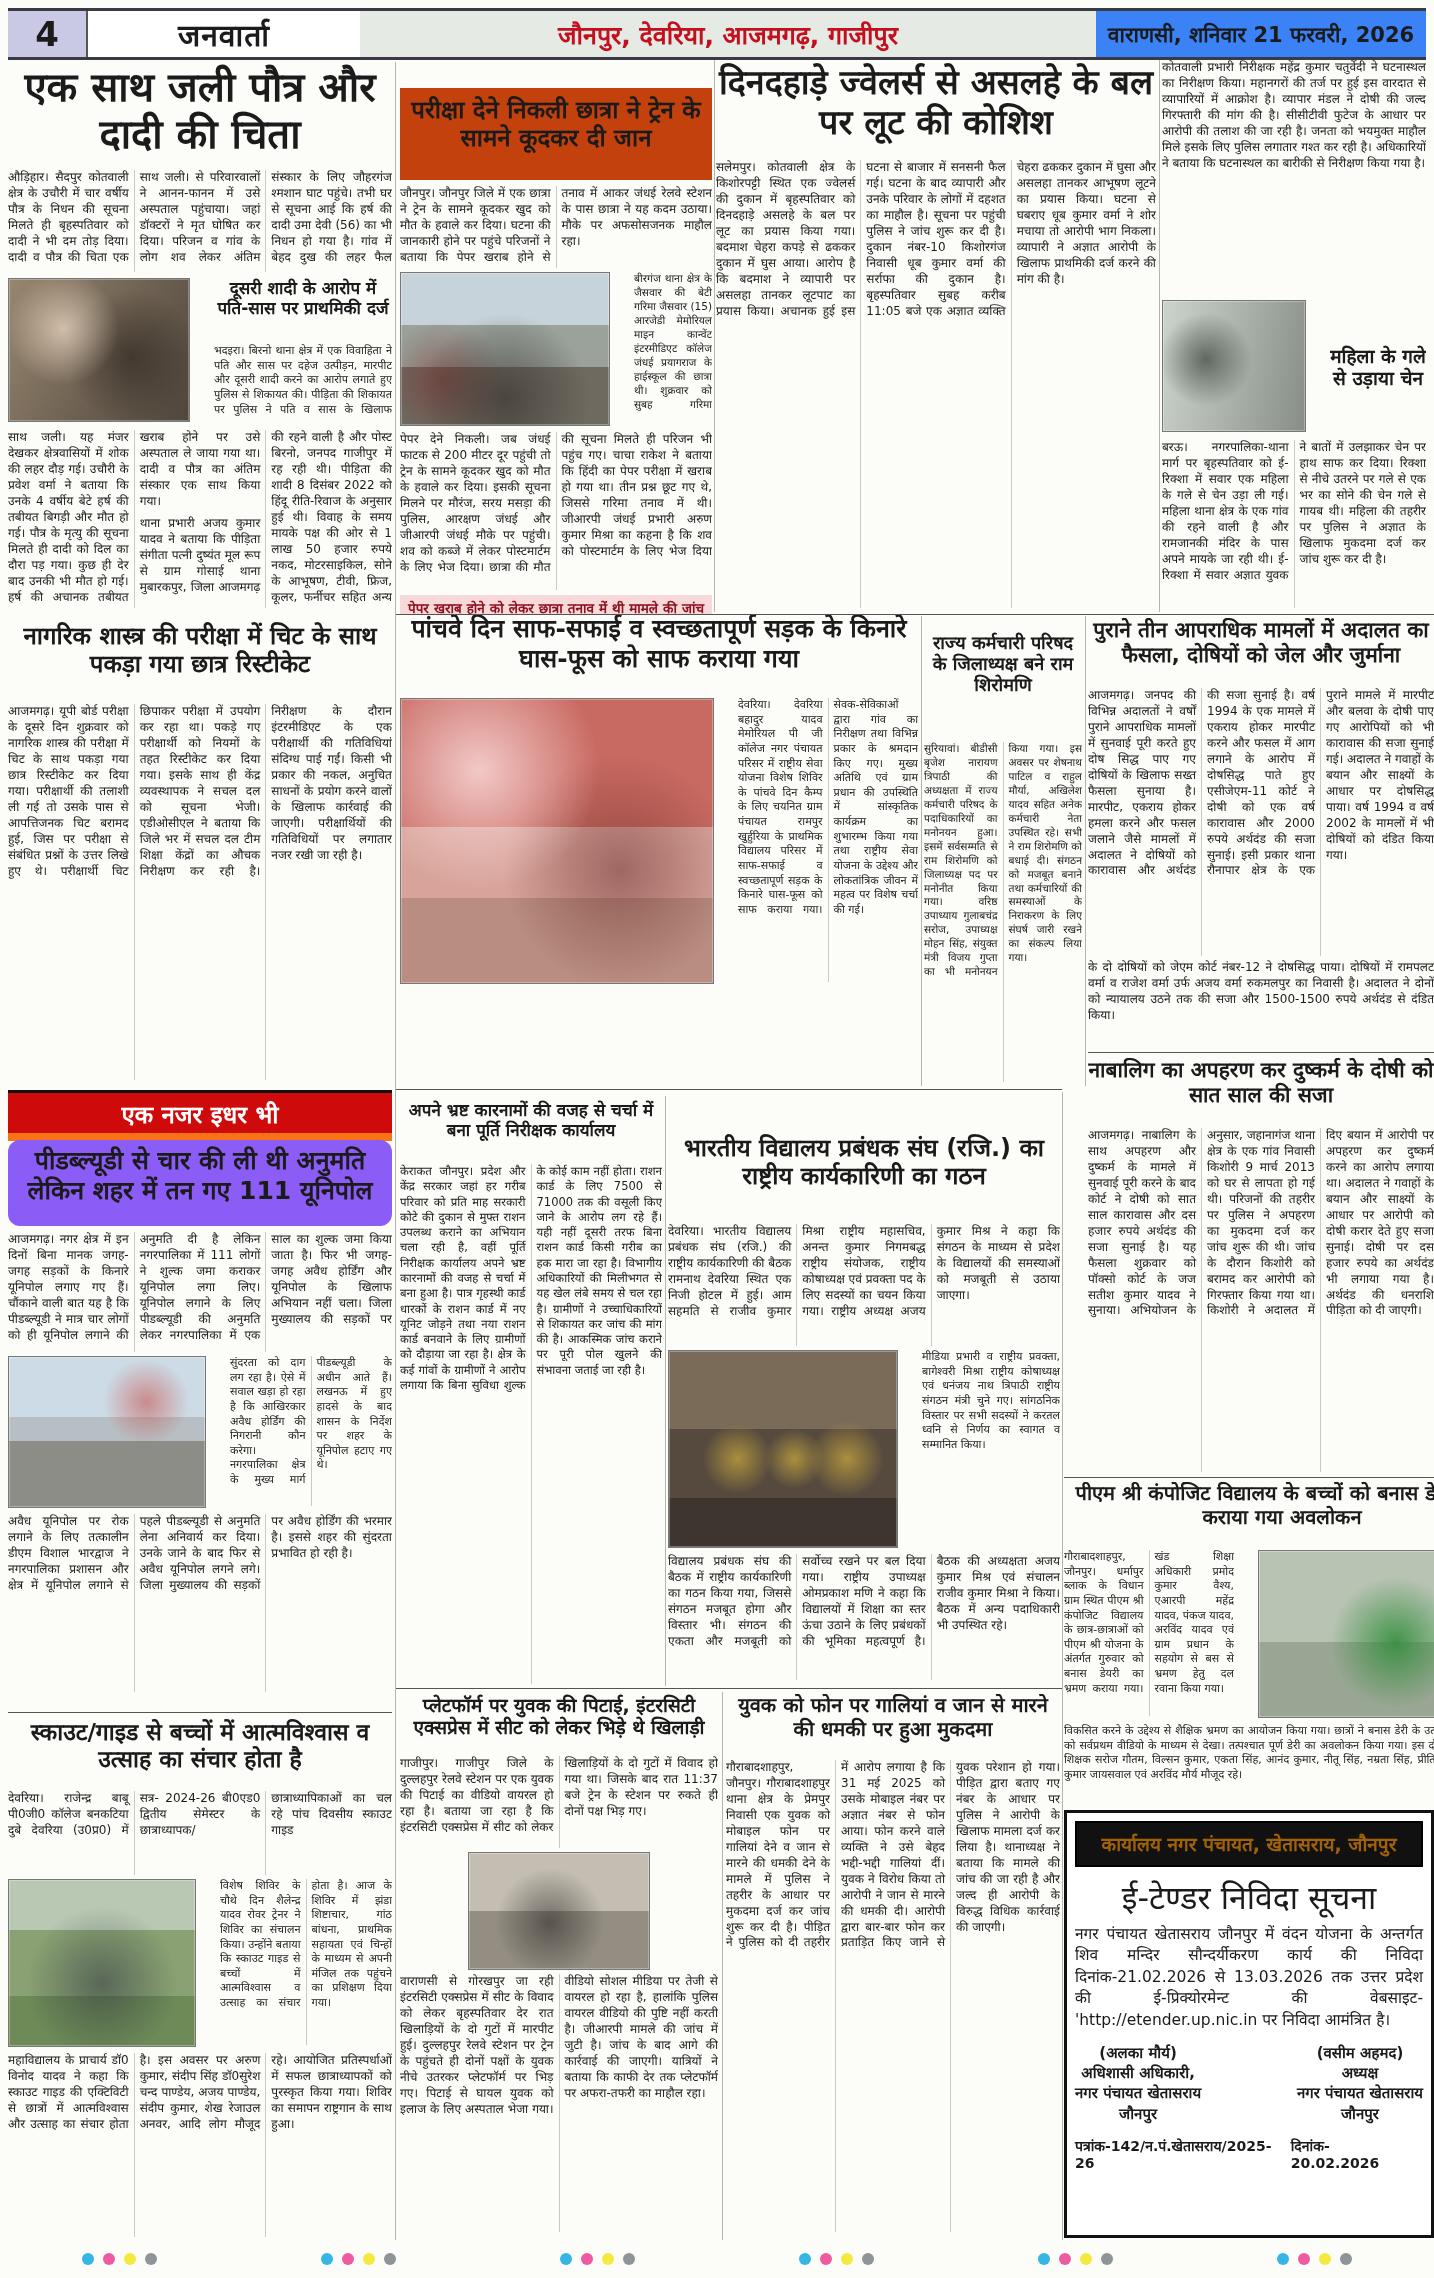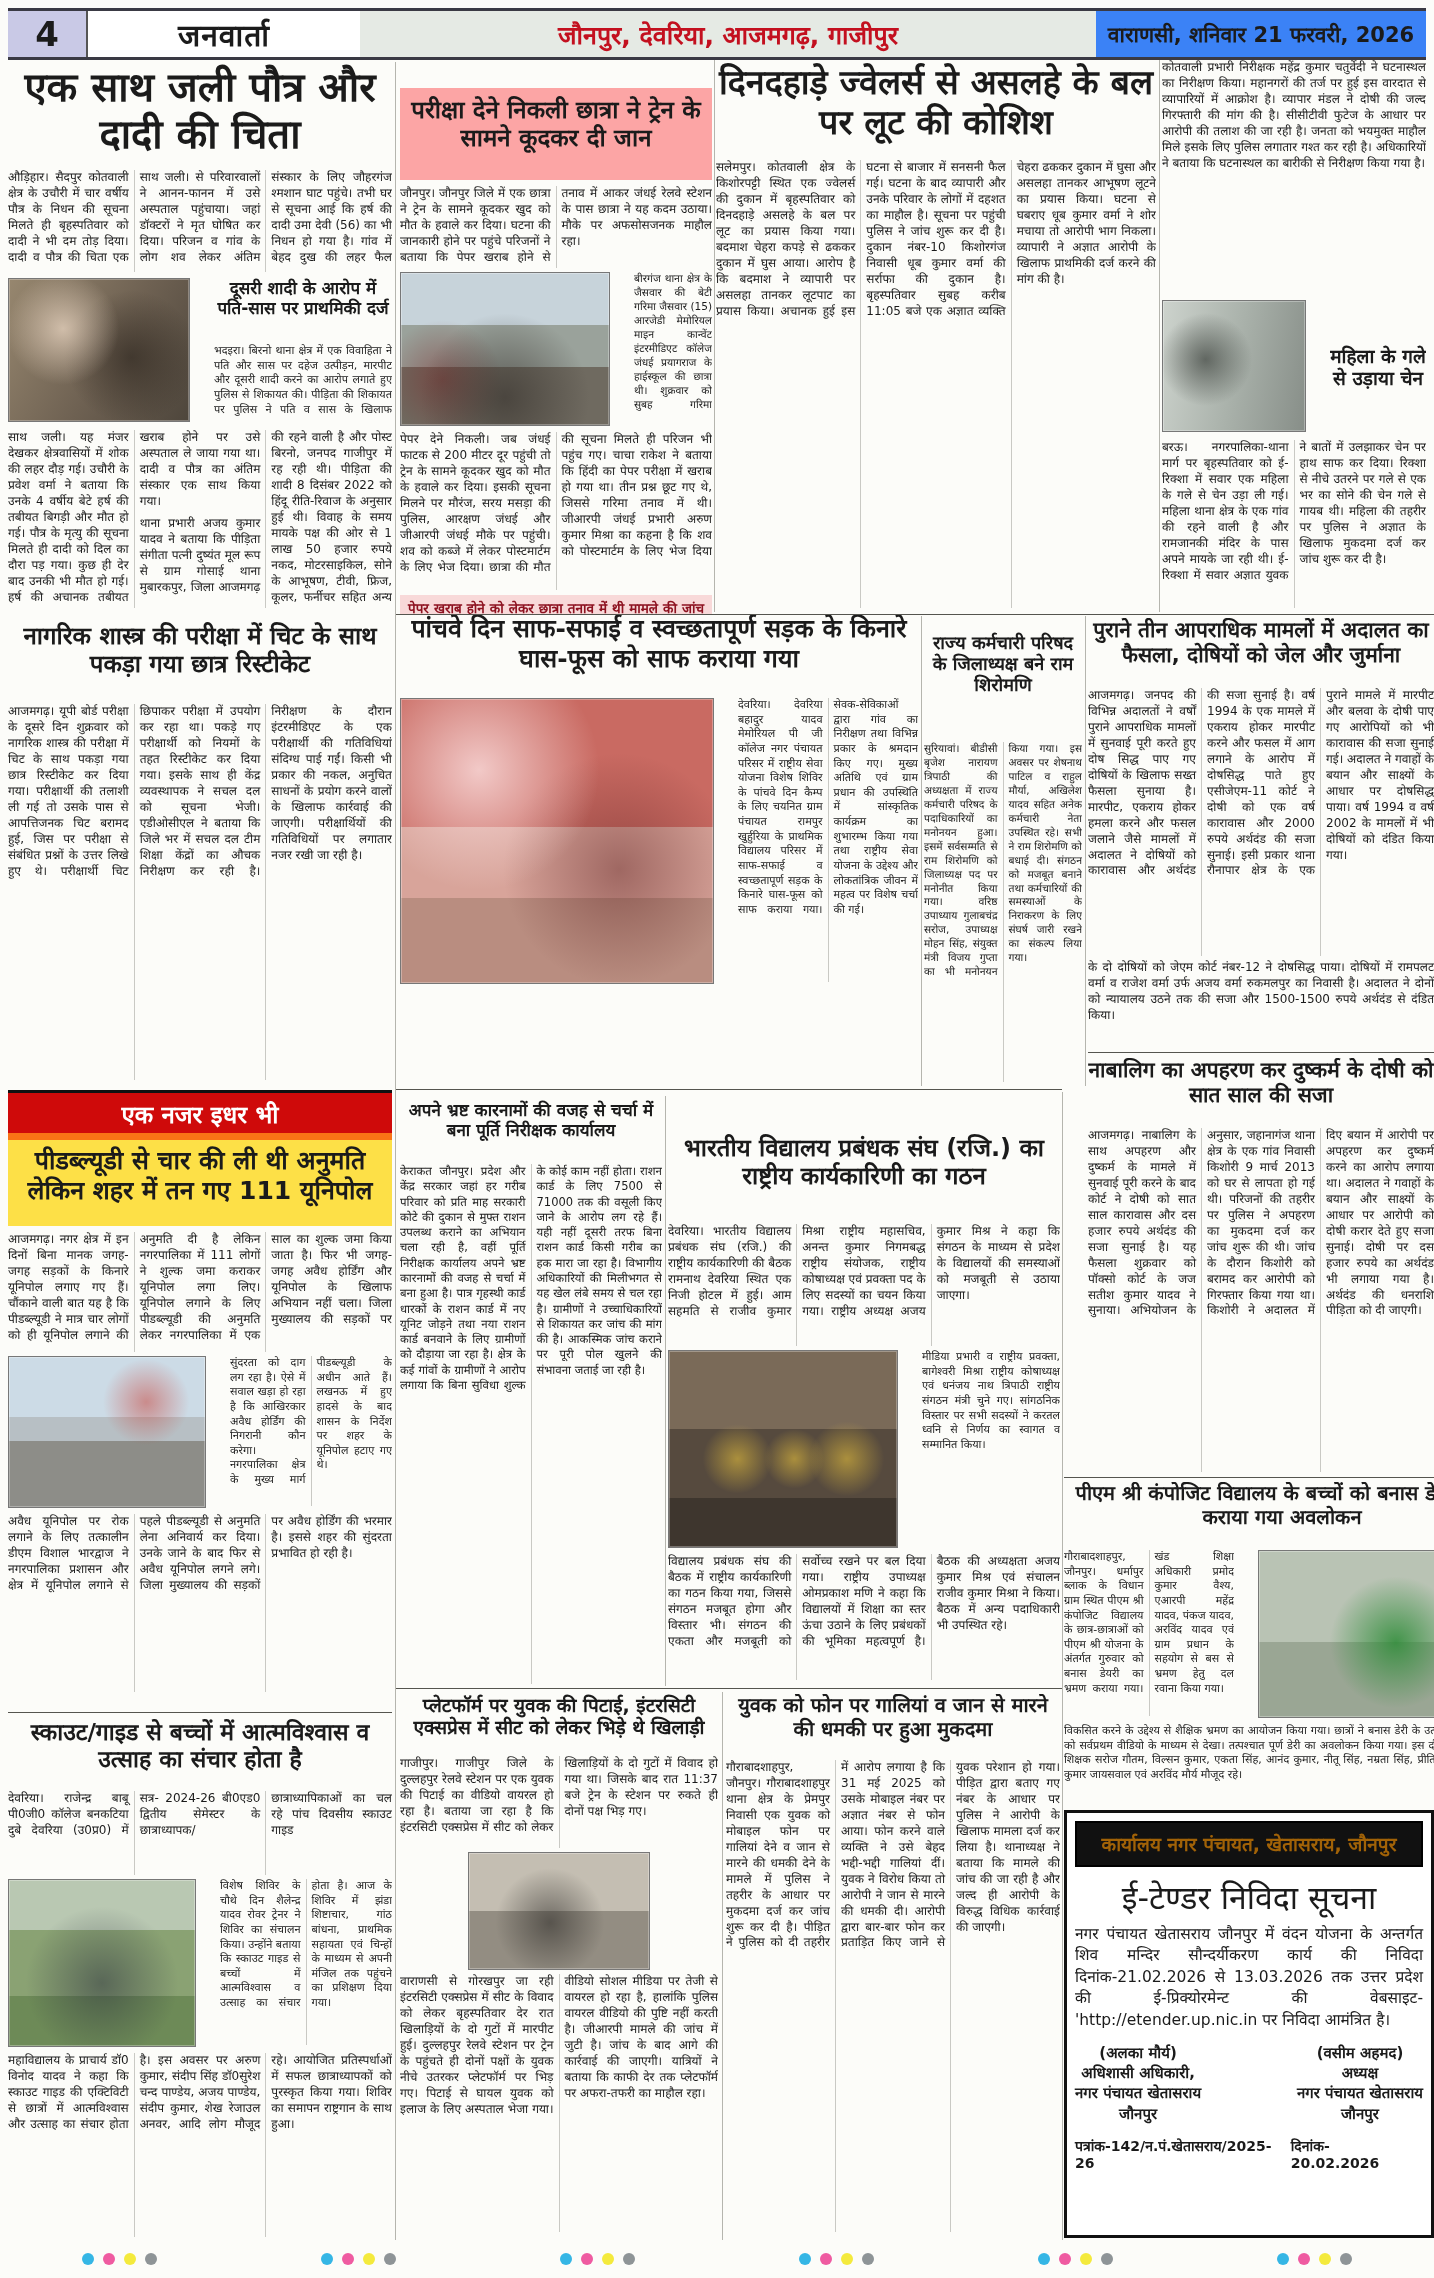--- a/index.html
+++ b/index.html
@@ -19,22 +19,22 @@
   
   .art{position:absolute;overflow:hidden;}
   .hl{margin:2px 0 6px 0;font-weight:bold;text-align:center;line-height:1.18;overflow:hidden;}
   .cols{column-gap:11px;column-rule:1px solid #c9c9c4;text-align:justify;
         font-size:12px;line-height:1.33;overflow:hidden;}
   .cols p{margin:0 0 6px 0;}
   .cols1{column-count:1;}.cols2{column-count:2;}.cols3{column-count:3;}
   .small{font-size:11px;}
   .row{display:flex;gap:24px;margin-bottom:6px;overflow:hidden;}
   .photo{flex:none;border:1px solid #777;box-shadow:inset 0 0 0 1px rgba(255,255,255,.3);}
-  .pinkbg{background:#fca5a5;margin-top:28px;}
-  .bluebg{background:#fde047;}
+  .pinkbg{background:#c2410c;margin-top:28px;}
+  .bluebg{background:#8b5cf6;border-radius:12px;}
   .hibox{background:#f8d9d9;color:#8d1220;font-weight:bold;font-size:13.5px;
          padding:5px 8px;text-align:justify;line-height:1.3;overflow:hidden;}
   .banner{position:absolute;left:8px;top:1090px;width:384px;height:40px;background:#cf0a0a;
           border-top:3px solid #111;border-bottom:8px solid #f97316;color:#fff;font-size:24px;
           font-weight:bold;display:flex;align-items:center;justify-content:center;}
   
   .ph-burn{width:180px;height:142px;background:
       radial-gradient(circle at 30% 35%, rgba(235,215,195,.75), transparent 36%),
       radial-gradient(circle at 68% 55%, rgba(35,28,22,.55), transparent 46%),
       linear-gradient(120deg,#97876f,#6e6152 55%,#4e463c);}

